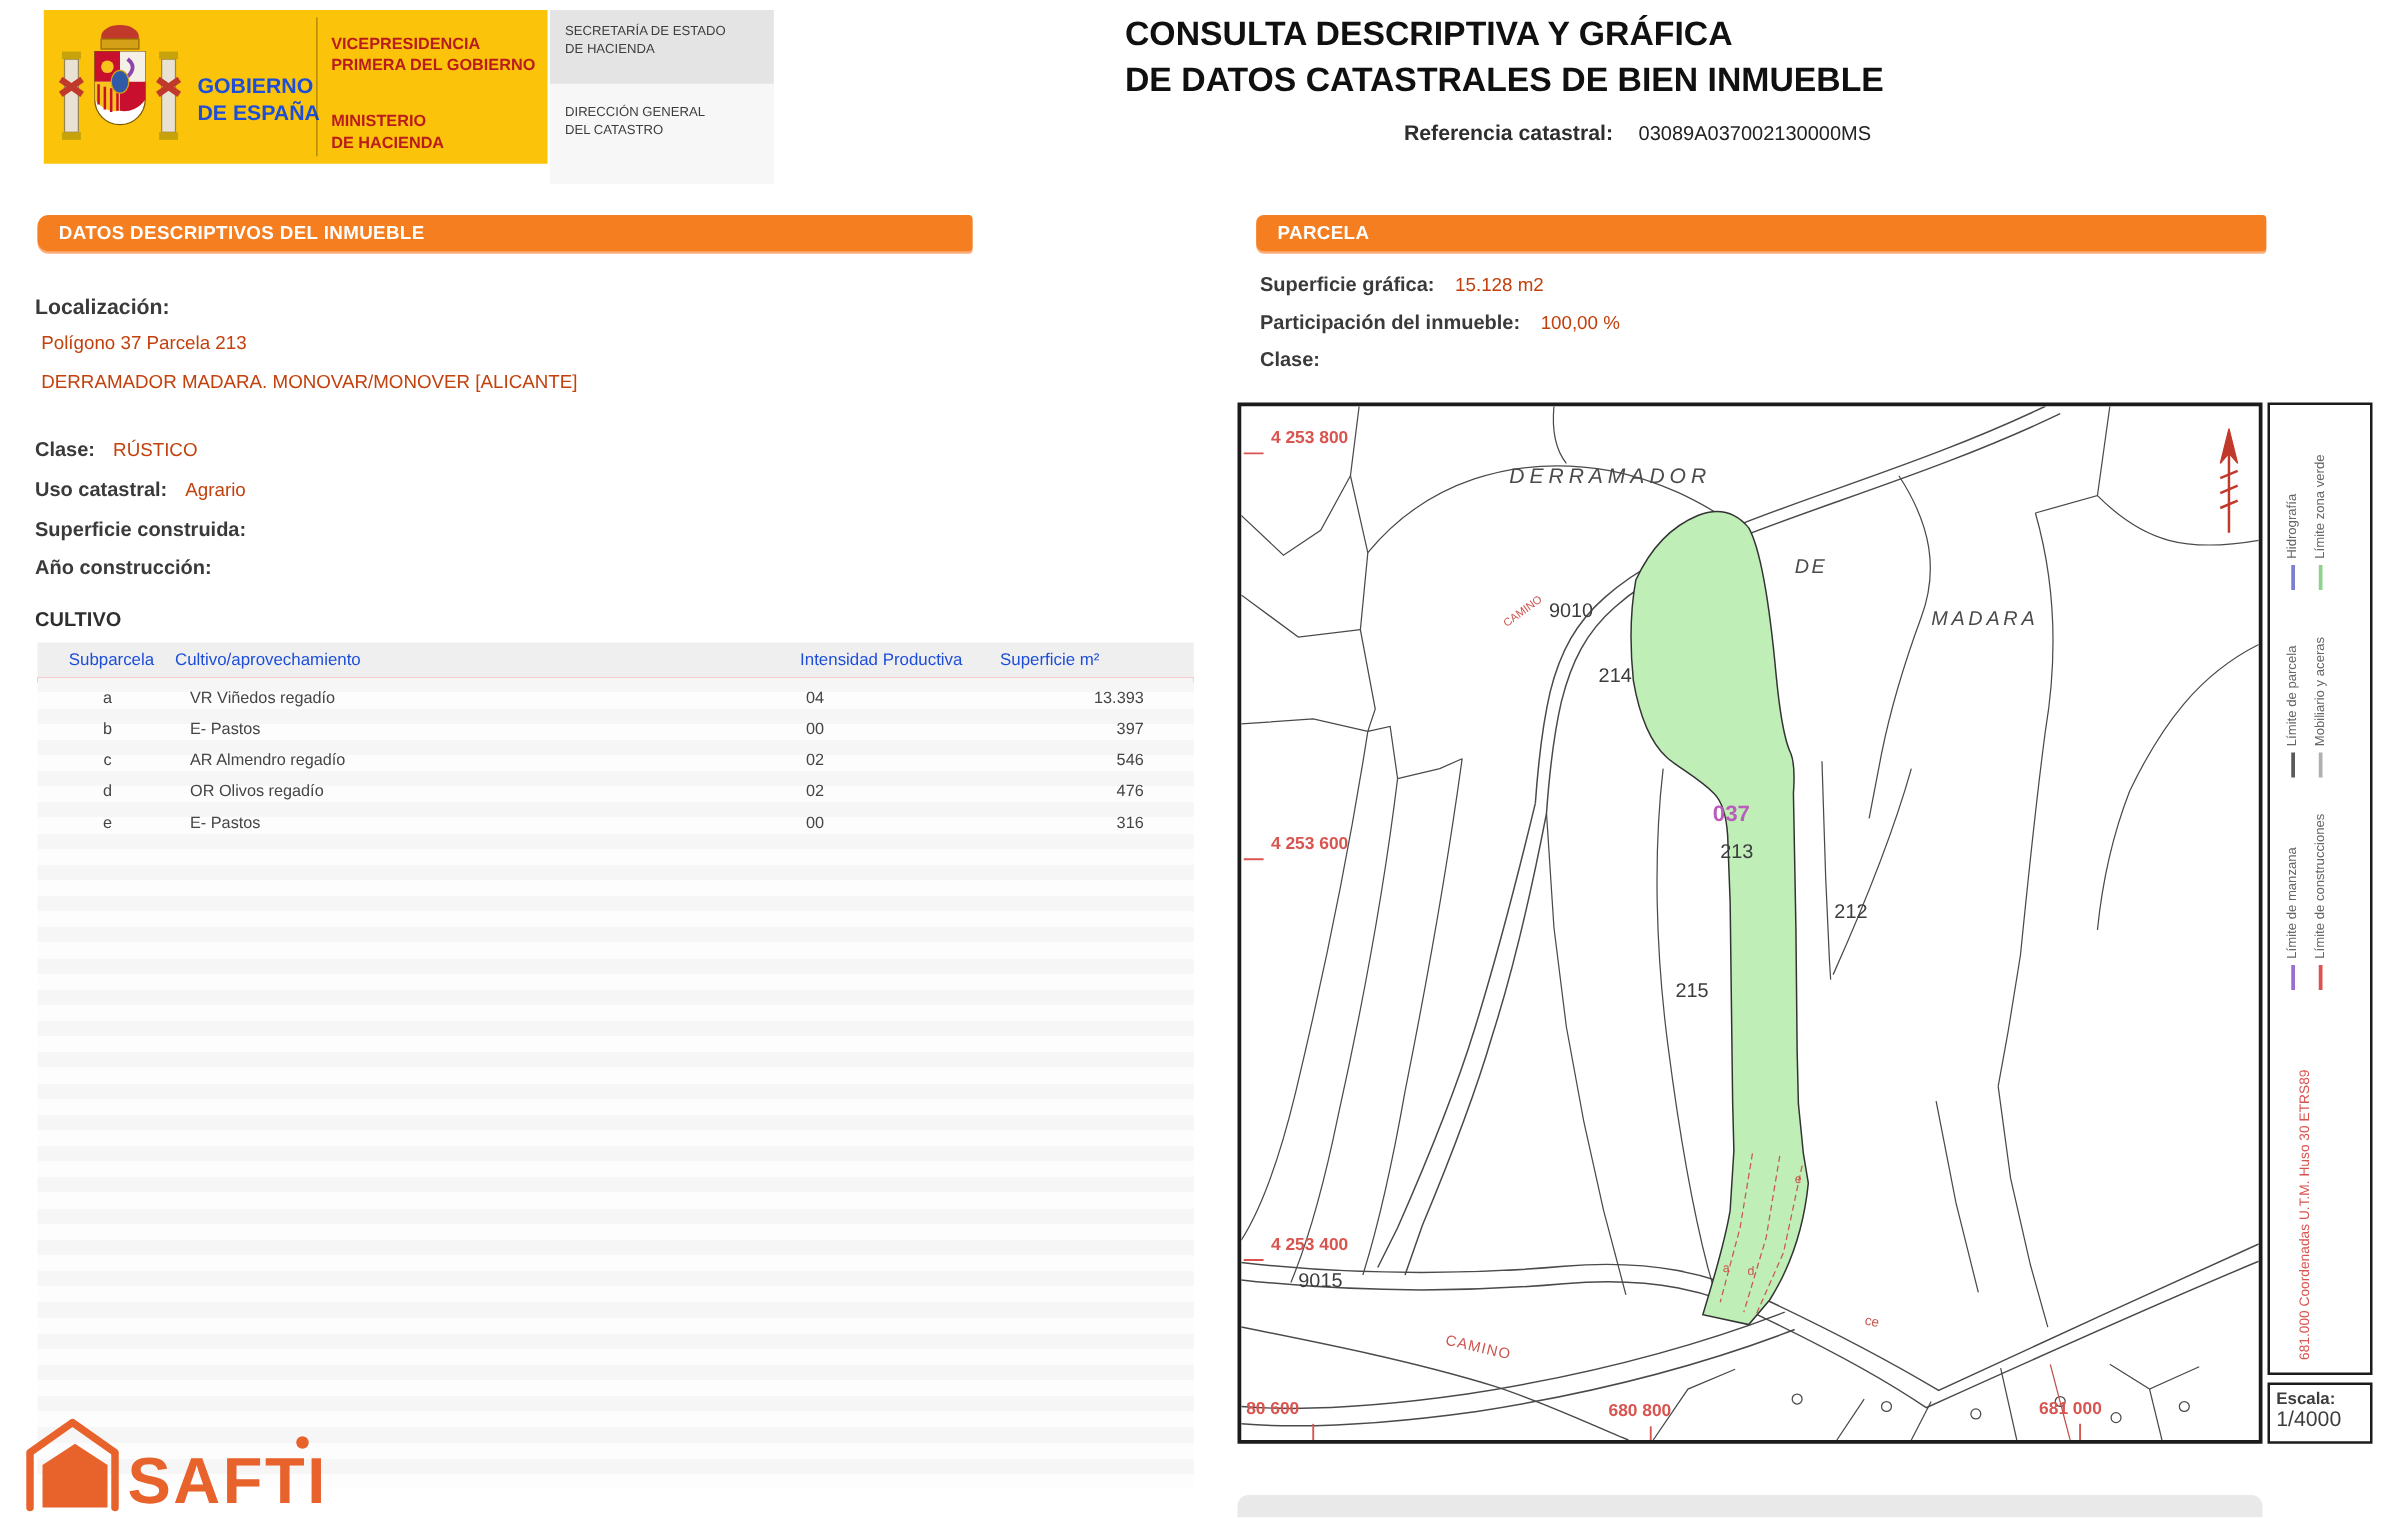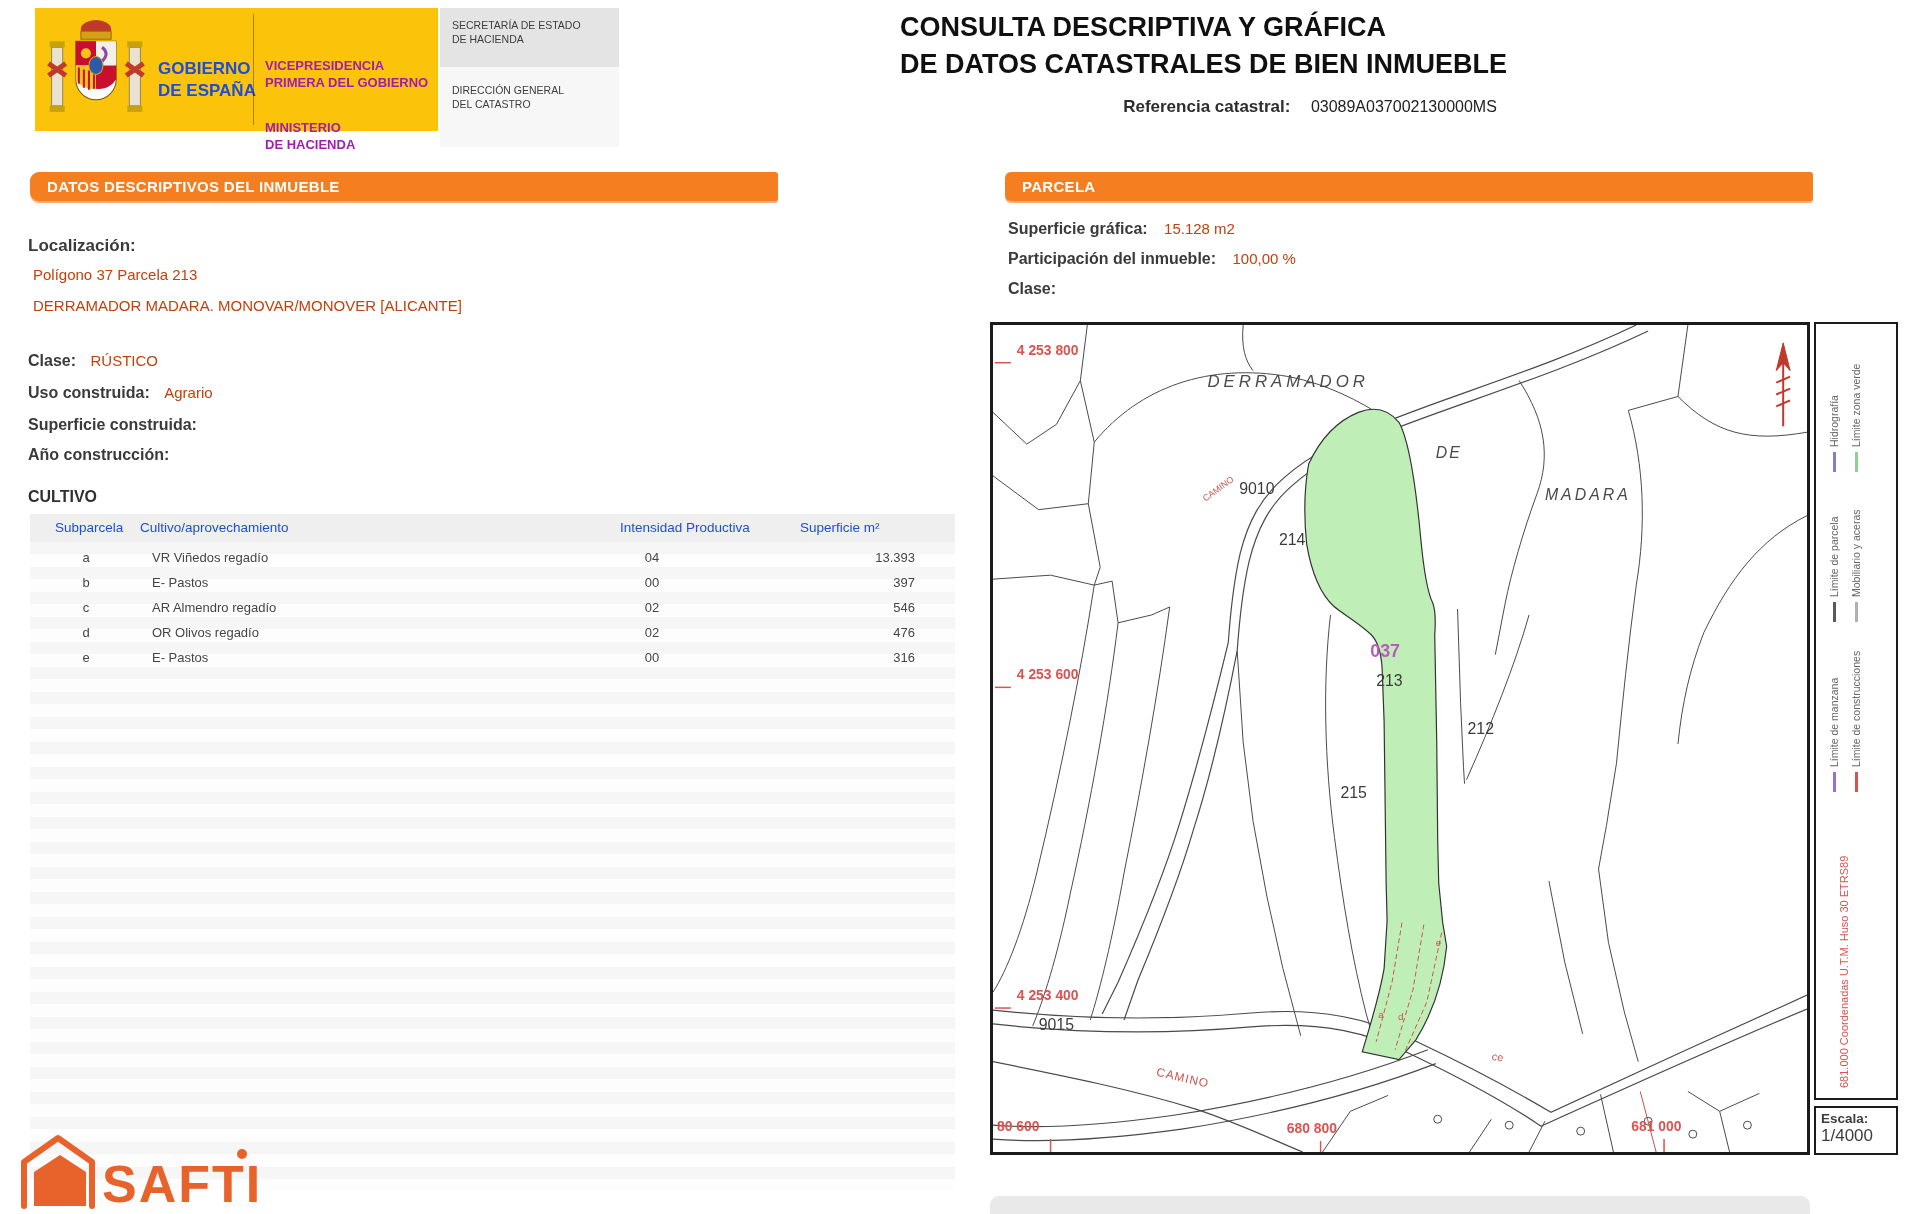--- a/index.html
+++ b/index.html
@@ -5,21 +5,21 @@
   html,body{margin:0;padding:0;background:#fff;}
   .page{position:relative;width:1920px;height:1214px;background:#ffffff;
         font-family:"Liberation Sans",sans-serif;overflow:hidden;color:#3c3c3c;}
   .abs{position:absolute;}
   .bold-label{font-weight:bold;color:#3a3a3a;font-size:16px;}
   .value-text{font-size:15px;color:#c2410c;}
   .section-bar{height:29px;line-height:29px;color:#fff;font-weight:bold;font-size:15px;
                padding-left:17px;border-radius:9px 3px 3px 9px;letter-spacing:.3px;
                box-shadow:0 2px 0 rgba(249,164,105,.9);}
   .gray-box{color:#3d3d3d;font-size:10.5px;line-height:14px;padding:10px 0 0 12px;}
-  .hdr-small{font-weight:bold;font-size:13px;line-height:17px;color:#a21caf;margin-top:31px;}
+  .hdr-small{font-weight:bold;font-size:13px;line-height:17px;color:#b91c1c;}
   .tbl-head{background:#efefef;border-bottom:4px solid #ef4444;font-size:13.5px;color:#1d4ed8;font-weight:normal;}
   .tbl-cell{font-size:13px;color:#454545;}
   .stripes{background:repeating-linear-gradient(180deg,#f6f6f6 0 12px,#fdfdfd 12px 25px);}
   .vtext{position:absolute;transform-origin:0 0;transform:rotate(-90deg);white-space:nowrap;
          display:flex;align-items:center;gap:5px;height:16px;font-size:10.5px;color:#666;}
   .vtext .swatch{display:inline-block;width:20px;height:3px;}
   .map-frame{border:3px solid #1b1b1b;background:#fff;}
   .side-frame{border:2px solid #1b1b1b;background:#fff;}
   svg text{font-family:"Liberation Sans",sans-serif;}
 </style>
@@ -92,38 +92,38 @@
 
   <div class="abs bold-label" style="left:28px;top:236px;font-size:17px;">Localización:</div>
   <div class="abs value-text" style="left:33px;top:266px;">Polígono 37 Parcela 213</div>
   <div class="abs value-text" style="left:33px;top:297px;">DERRAMADOR MADARA. MONOVAR/MONOVER [ALICANTE]</div>
 
   <div class="abs" style="left:28px;top:352px;">
     <span class="bold-label">Clase:</span>
     <span class="value-text" style="margin-left:10px;">RÚSTICO</span>
   </div>
   <div class="abs" style="left:28px;top:384px;">
-    <span class="bold-label">Uso construida:</span>
+    <span class="bold-label">Uso catastral:</span>
     <span class="value-text" style="margin-left:10px;">Agrario</span>
   </div>
   <div class="abs" style="left:28px;top:416px;">
     <span class="bold-label">Superficie construida:</span>
     <span class="value-text" style="margin-left:10px;"></span>
   </div>
   <div class="abs" style="left:28px;top:446px;">
     <span class="bold-label">Año construcción:</span>
     <span class="value-text" style="margin-left:10px;"></span>
   </div>
 
   <div class="abs bold-label" style="left:28px;top:488px;font-size:16px;color:#2f2f2f;">CULTIVO</div>
 
   <div class="abs tbl-head" style="left:30px;top:514px;width:925px;height:28px;">
     <span class="abs" style="left:25px;top:6px;width:62px;text-align:center;">Subparcela</span>
     <span class="abs" style="left:110px;top:6px;">Cultivo/aprovechamiento</span>
-    <span class="abs" style="left:590px;top:6px;width:170px;text-align:left;">Intensidad Productiva</span>
+    <span class="abs" style="left:590px;top:6px;width:170px;text-align:center;">Intensidad Productiva</span>
     <span class="abs" style="left:770px;top:6px;width:123px;text-align:left;">Superficie m²</span>
   </div>
 
   <div class="abs stripes" style="left:30px;top:542px;width:925px;height:648px;">
     <div class="tbl-cell abs" style="left:0;top:8px;width:925px;height:25px;">
       <span class="abs" style="left:25px;width:62px;text-align:center;">a</span>
       <span class="abs" style="left:122px;">VR Viñedos regadío</span>
       <span class="abs" style="left:577px;width:90px;text-align:center;">04</span>
       <span class="abs" style="left:770px;width:115px;text-align:right;">13.393</span>
     </div>

